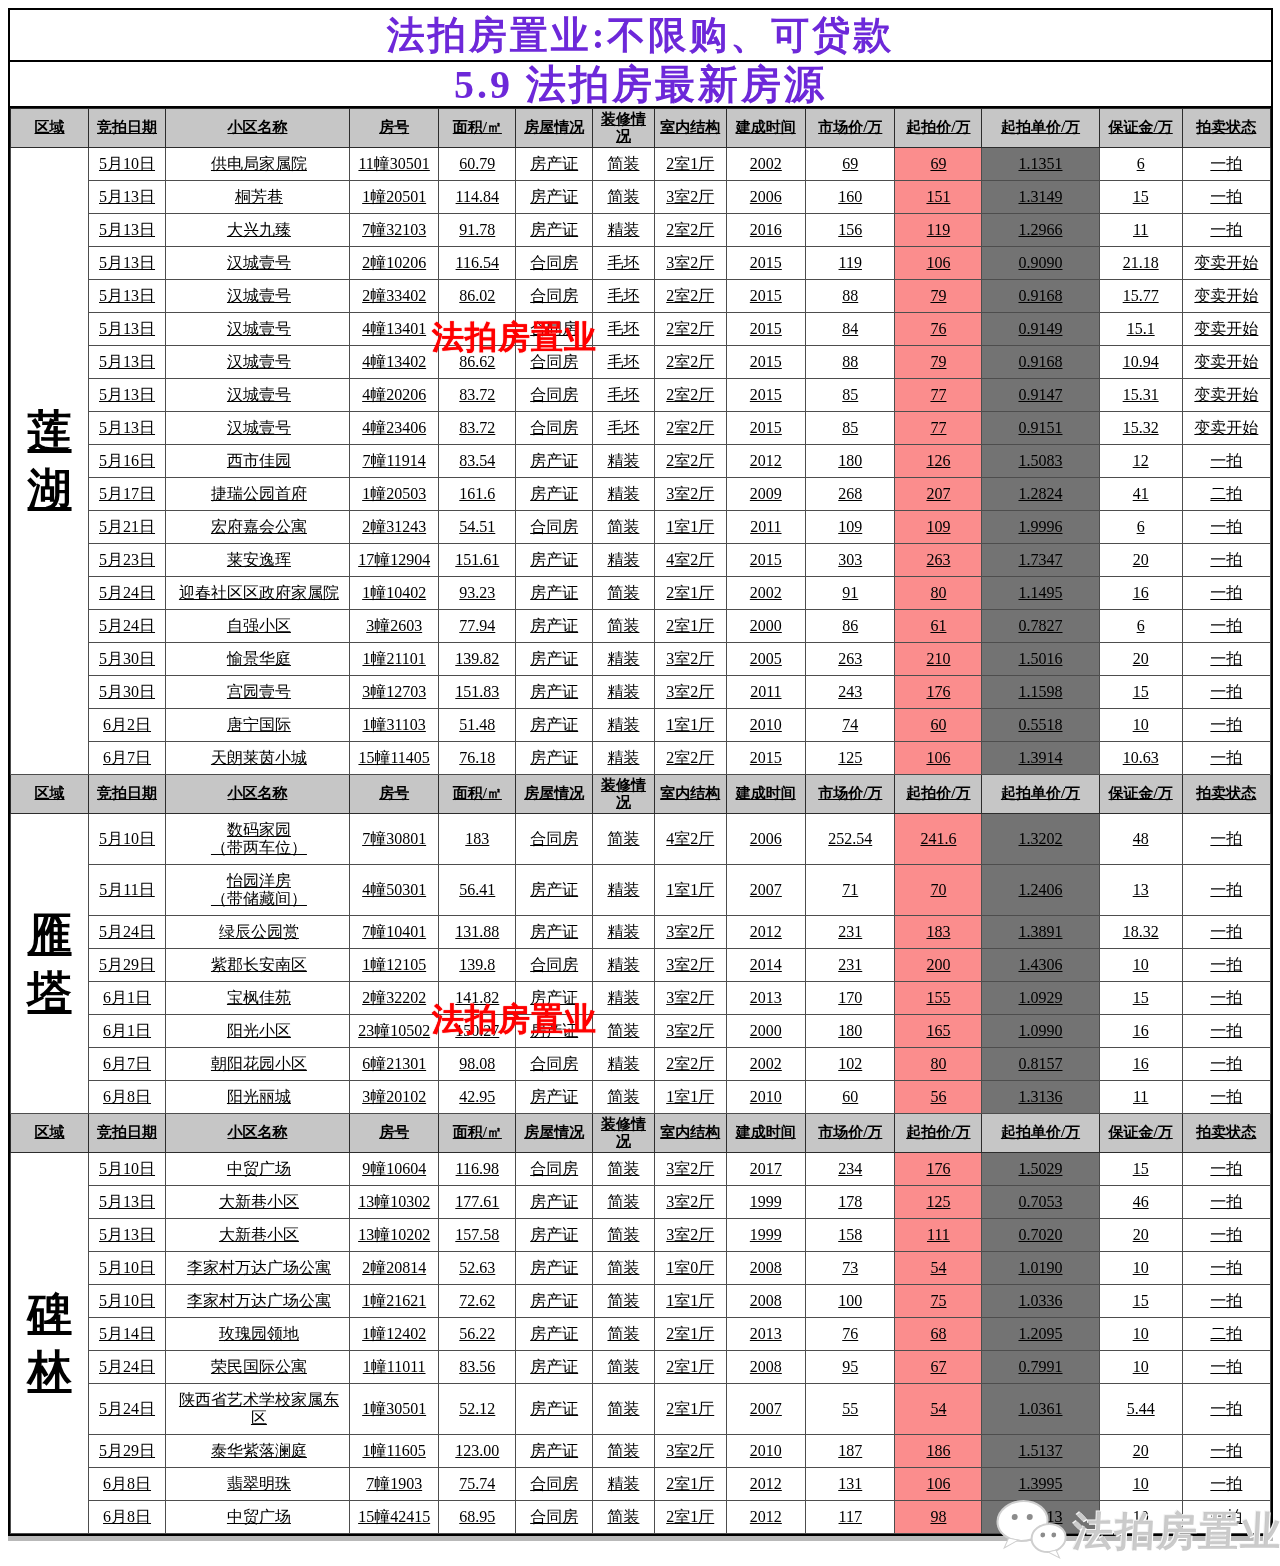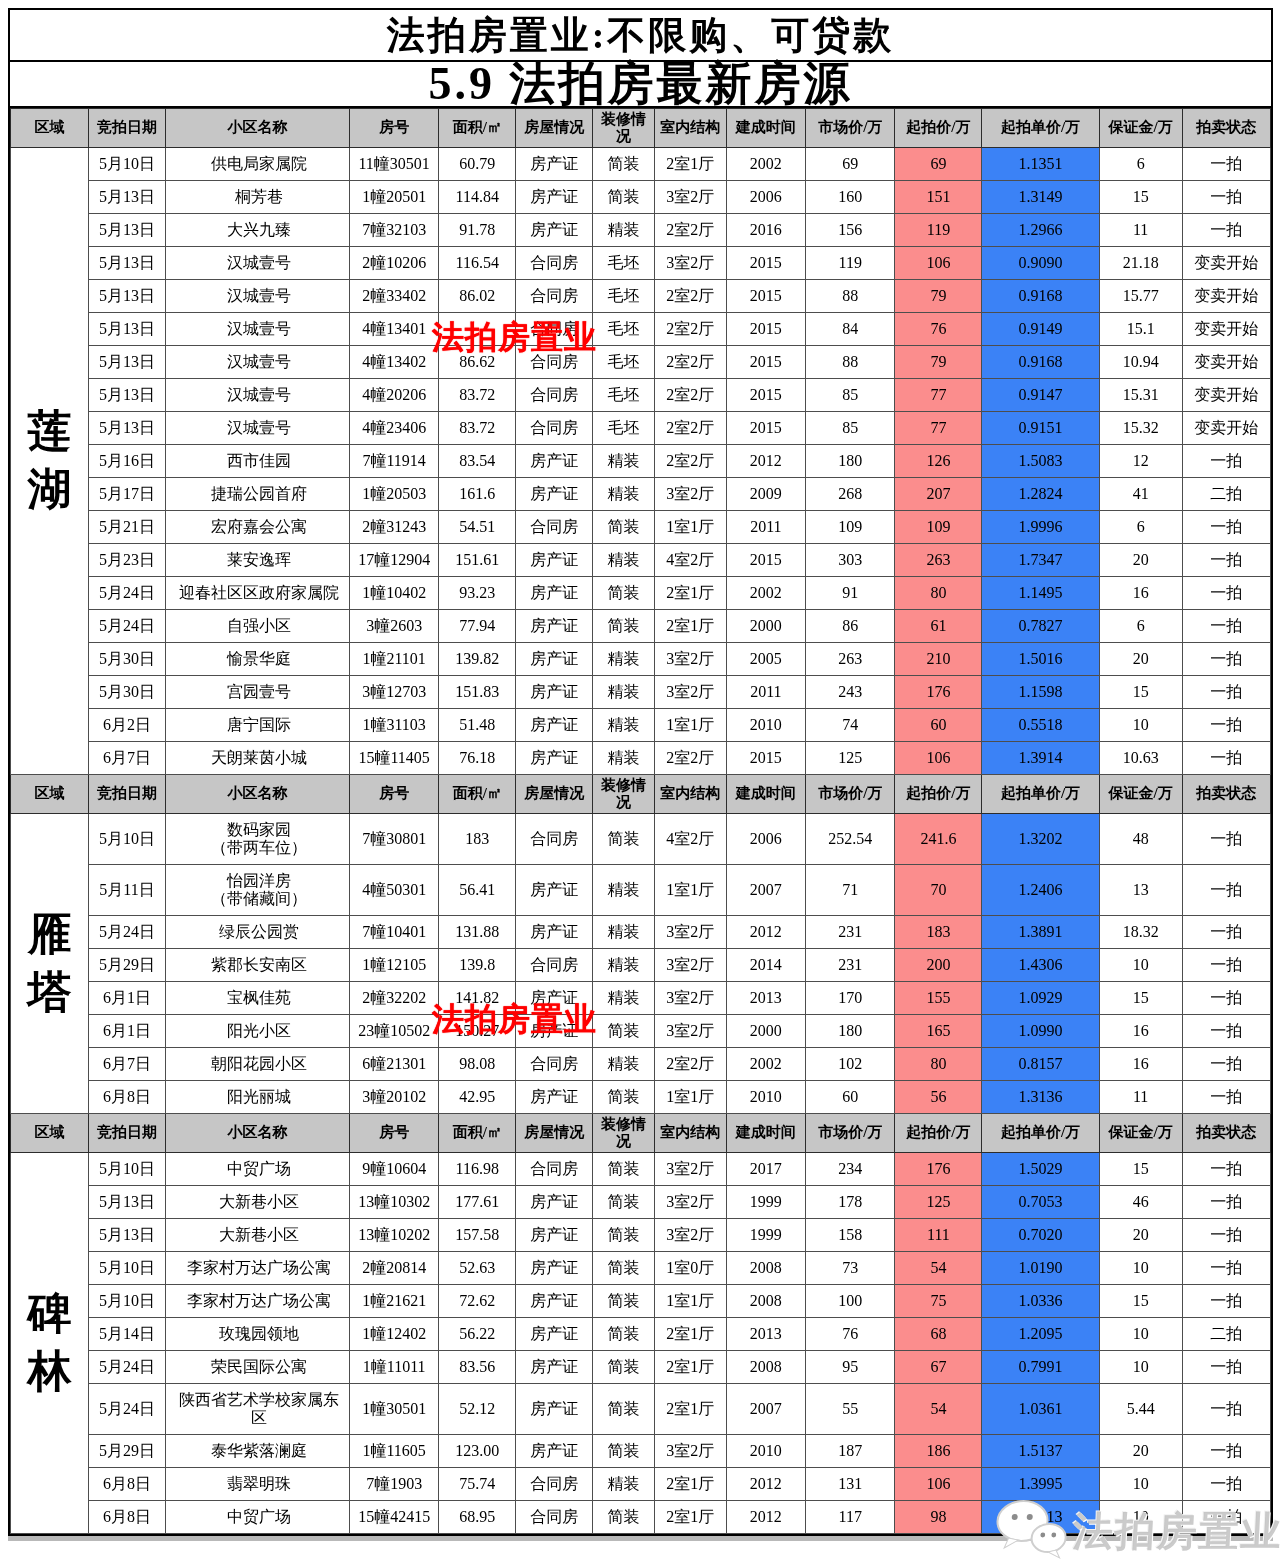--- a/index.html
+++ b/index.html
@@ -8,38 +8,38 @@
     font-family:"Liberation Serif","DejaVu Serif",serif;
     position:relative;
   }
   .sheet{
     position:absolute;left:8px;top:8px;width:1261px;
     border:2px solid #000;background:#fff;
     box-shadow:0 5px 0 #b9b9b9;
   }
   .title1,.title2{
     display:flex;align-items:center;justify-content:center;
-    color:#000000;font-weight:bold;letter-spacing:3px;
+    color:#6d28d9;font-weight:bold;letter-spacing:3px;
   }
   .title1{height:50px;font-size:38px;border-bottom:2px solid #000;}
-  .title2{height:44px;font-size:46px;border-bottom:2px solid #000;}
-  table{width:100%;border-collapse:collapse;table-layout:fixed;}
+  .title2{height:44px;font-size:40px;border-bottom:2px solid #000;}
+  table{width:100%;border-collapse:collapse;table-layout:fixed;text-decoration:underline;}
   th{
     background:#c6c6c6;border:1px solid #2c2c2c;
     font-size:15px;font-weight:bold;height:38px;padding:0 1px;line-height:1.15;
   }
   td{
     border:1px solid #4d4d4d;font-size:16px;text-align:center;
     height:32px;padding:0 3px;white-space:pre-line;line-height:1.15;
     overflow:hidden;
   }
   tr.tall td{height:50px;}
   td.name-cell{text-align:center;padding-left:6px;}
   td.red-cell{background:#fb8d8d;}
-  td.yellow-cell{background:#3b82f6;text-align:center;}
+  td.yellow-cell{background:#737373;text-align:center;}
   td.region-cell{background:#fff;}
   .region-wrap{
     display:flex;flex-direction:column;align-items:center;gap:14px;
     font-size:44px;font-weight:700;line-height:1;
   }
   
   .wm-red{
     position:absolute;z-index:6;color:#ff0000;font-weight:bold;
     font-size:32px;letter-spacing:1px;white-space:nowrap;
     text-shadow:0 0 1px #ff0000;pointer-events:none;

